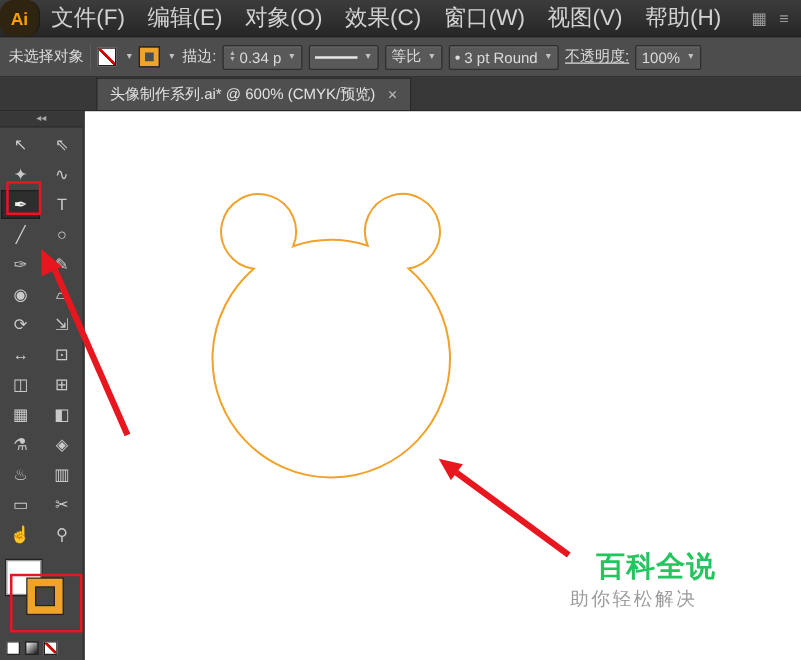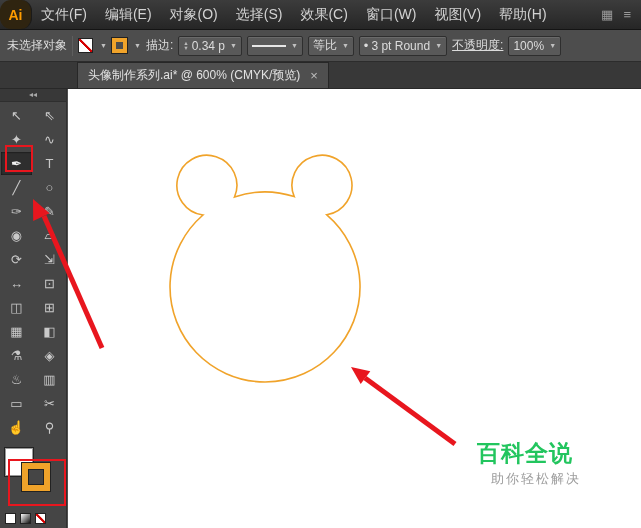--- a/index.html
+++ b/index.html
@@ -5,21 +5,21 @@
   * { margin:0; padding:0; box-sizing:border-box; }
   html,body { width:641px; height:528px; overflow:hidden; }
   body { position:relative; font-family:"Liberation Sans", sans-serif; background:#4f4f4f; }
 
   
   .menu-bar { position:absolute; left:0; top:0; width:641px; height:30px;
     background:linear-gradient(#3c3c3c,#262626); border-bottom:1px solid #141414;
     display:flex; align-items:stretch; color:#d2d2d2; }
   .app-logo { width:32px; display:flex; align-items:center; justify-content:center;
     background:#2f2410; color:#ff9c00; font-weight:bold; font-size:14px; border-right:1px solid #1a1a1a;border-radius:11px; }
-  .menu-item { padding:0 9px; line-height:29px; font-size:14px; white-space:nowrap; cursor:default; }
+  .menu-item { padding:0 9px; line-height:29px; font-size:18px; white-space:nowrap; cursor:default; }
   .menu-right { margin-left:auto; display:flex; align-items:center; gap:10px; padding-right:10px; color:#9a9a9a; font-size:13px; }
 
   
   .control-bar { position:absolute; left:0; top:30px; width:641px; height:32px;
     background:#4d4d4d; border-bottom:1px solid #2c2c2c; display:flex; align-items:center;
     gap:5px; padding:0 7px; color:#dcdcdc; font-size:12px; white-space:nowrap; }
   .cb-sep { width:1px; height:20px; background:#3a3a3a; border-right:1px solid #5e5e5e; }
   .mini-swatch { width:15px; height:15px; border:1px solid #222; background:#fff; position:relative; }
   .mini-swatch.none::after { content:""; position:absolute; inset:0;
     background:linear-gradient(to top right, transparent 44%, #d40000 46%, #d40000 56%, transparent 58%); }
@@ -65,32 +65,31 @@
   
   .canvas { position:absolute; left:68px; top:89px; width:573px; height:439px; background:#ffffff; }
 
   
   .overlay-svg { position:absolute; left:0; top:0; width:641px; height:528px; z-index:40; pointer-events:none; }
   .hl-box { position:absolute; border:2px solid #e8161e; z-index:45; pointer-events:none; }
   .hl-pen { left:5px; top:145px; width:28px; height:27px; }
   .hl-stroke { left:8px; top:459px; width:58px; height:47px; }
   .brand { position:absolute; left:477px; top:438px; z-index:41; font-size:23px; font-weight:bold;
     color:#22c55e; letter-spacing:1px; }
-  .tagline { position:absolute; left:491px; top:470px; z-index:41; font-size:13px;
+  .tagline { position:absolute; left:456px; top:470px; z-index:41; font-size:15px;
     color:#9c9c9c; letter-spacing:2px; }
 </style>
 </head>
 <body>
 
 <div class="menu-bar">
   <div class="app-logo">Ai</div>
   <div class="menu-item">文件(F)</div>
   <div class="menu-item">编辑(E)</div>
   <div class="menu-item">对象(O)</div>
-  <div class="menu-item">选择(S)</div>
   <div class="menu-item">效果(C)</div>
   <div class="menu-item">窗口(W)</div>
   <div class="menu-item">视图(V)</div>
   <div class="menu-item">帮助(H)</div>
   <div class="menu-right">
     <span>▦</span>
     <span>≡</span>
   </div>
 </div>
 

